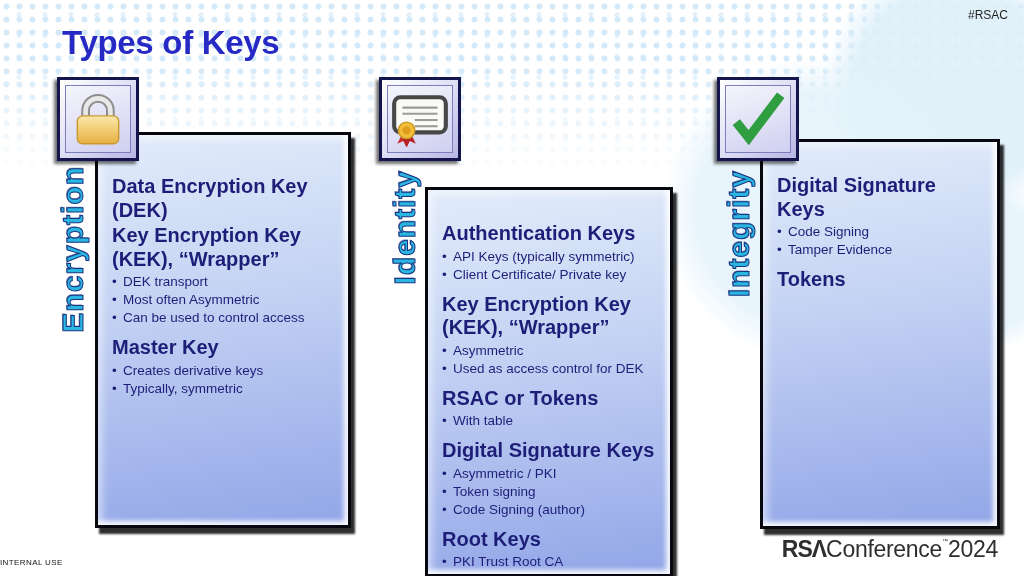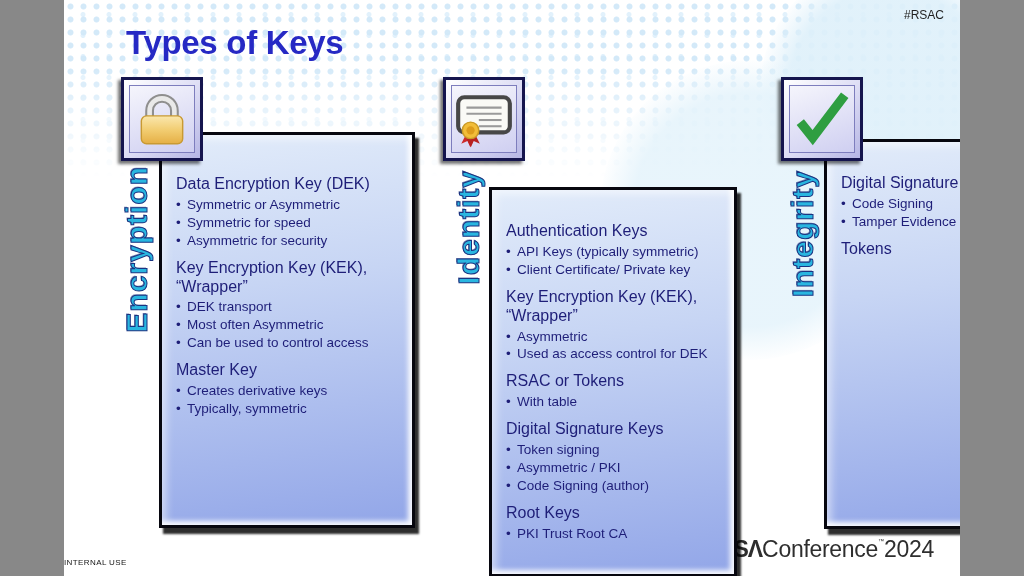--- a/index.html
+++ b/index.html
@@ -1,17 +1,17 @@
 <!DOCTYPE html>
 <html style="--title: #2629c4; --heading: #1e1e78; --label-cyan: #29b6e0; --label-outline: #1b3380; --panel-top: #e2ecfa; --panel-bottom: #92a6e8; --check-green: #2f9e41; --lock-gold: #eec056; --ribbon-red: #cc2b2b;"><head>
 <meta charset="utf-8">
 <style>
   html,body { margin:0; padding:0; background:#888; }
   .slide {
-    position:relative; width:896px; height:576px; margin:0 auto;
+    position:relative; width:1024px; height:576px; margin:0 auto;
     background:#ffffff; overflow:hidden;
     font-family:"Liberation Sans", sans-serif;
   }
 
   
   .dots-layer {
     position:absolute; left:0; top:0; right:0; height:185px;
     background-image:
       radial-gradient(circle, rgba(209,232,248,0.95) 2.6px, rgba(209,232,248,0) 3.4px),
       radial-gradient(circle, rgba(219,238,251,0.8) 2.1px, rgba(219,238,251,0) 2.9px);
@@ -66,21 +66,21 @@
     border:3px solid #07070f;
     background:linear-gradient(172deg, var(--panel-top,#e2ecfa) 0%, #c7d5f4 38%, var(--panel-bottom,#92a6e8) 100%);
     box-shadow:4px 6px 2px rgba(0,0,0,0.82),
                inset -4px -4px 5px rgba(255,255,255,0.9),
                inset 4px 4px 8px rgba(255,255,255,0.55);
   }
   .panel-content { position:absolute; inset:0; padding:32px 10px 0 14px; overflow:hidden; }
   .col1 .panel-content { padding-top:40px; }
 
   .sec-heading {
-    margin:0 0 2px 0; font-size:16px; font-weight:normal; line-height:1.18;
+    margin:0 0 2px 0; font-size:20px; font-weight:bold; line-height:1.18;
     color:var(--heading, #1e1e78);
   }
   .bullets { list-style:none; margin:0 0 9px 0; padding:0; }
   .bullets li {
     position:relative; padding-left:11px;
     font-size:13.5px; line-height:1.33; color:var(--heading, #1e1e78);
   }
   .bullets li::before { content:"\2022"; position:absolute; left:0; }
 
   
@@ -132,25 +132,20 @@
           <path d="M18 33 V22 a12 12 0 0 1 24 0 V33" fill="none" stroke="#e9e9e9" stroke-width="4.5"></path>
           <rect x="10" y="27" width="40" height="27" rx="5" fill="url(#goldG)" stroke="#c99a33" stroke-width="1.4"></rect>
         </svg>
       </div>
     </div>
     <div class="vlabel">Encryption</div>
     <div class="panel">
       <div class="panel-content">
           <div>
             <h2 class="sec-heading">Data Encryption Key (DEK)</h2>
-            <ul class="bullets">
-              <li>Symmetric or Asymmetric</li>
-              <li>Symmetric for speed</li>
-              <li>Asymmetric for security</li>
-            </ul>
           </div>
           <div>
             <h2 class="sec-heading">Key Encryption Key (KEK), “Wrapper”</h2>
             <ul class="bullets">
               <li>DEK transport</li>
               <li>Most often Asymmetric</li>
               <li>Can be used to control access</li>
             </ul>
           </div>
           <div>
@@ -199,22 +194,22 @@
           </div>
           <div>
             <h2 class="sec-heading">RSAC or Tokens</h2>
             <ul class="bullets">
               <li>With table</li>
             </ul>
           </div>
           <div>
             <h2 class="sec-heading">Digital Signature Keys</h2>
             <ul class="bullets">
+              <li>Asymmetric / PKI</li>
               <li>Token signing</li>
-              <li>Asymmetric / PKI</li>
               <li>Code Signing (author)</li>
             </ul>
           </div>
           <div>
             <h2 class="sec-heading">Root Keys</h2>
             <ul class="bullets">
               <li>PKI Trust Root CA</li>
             </ul>
           </div>
         </div>

